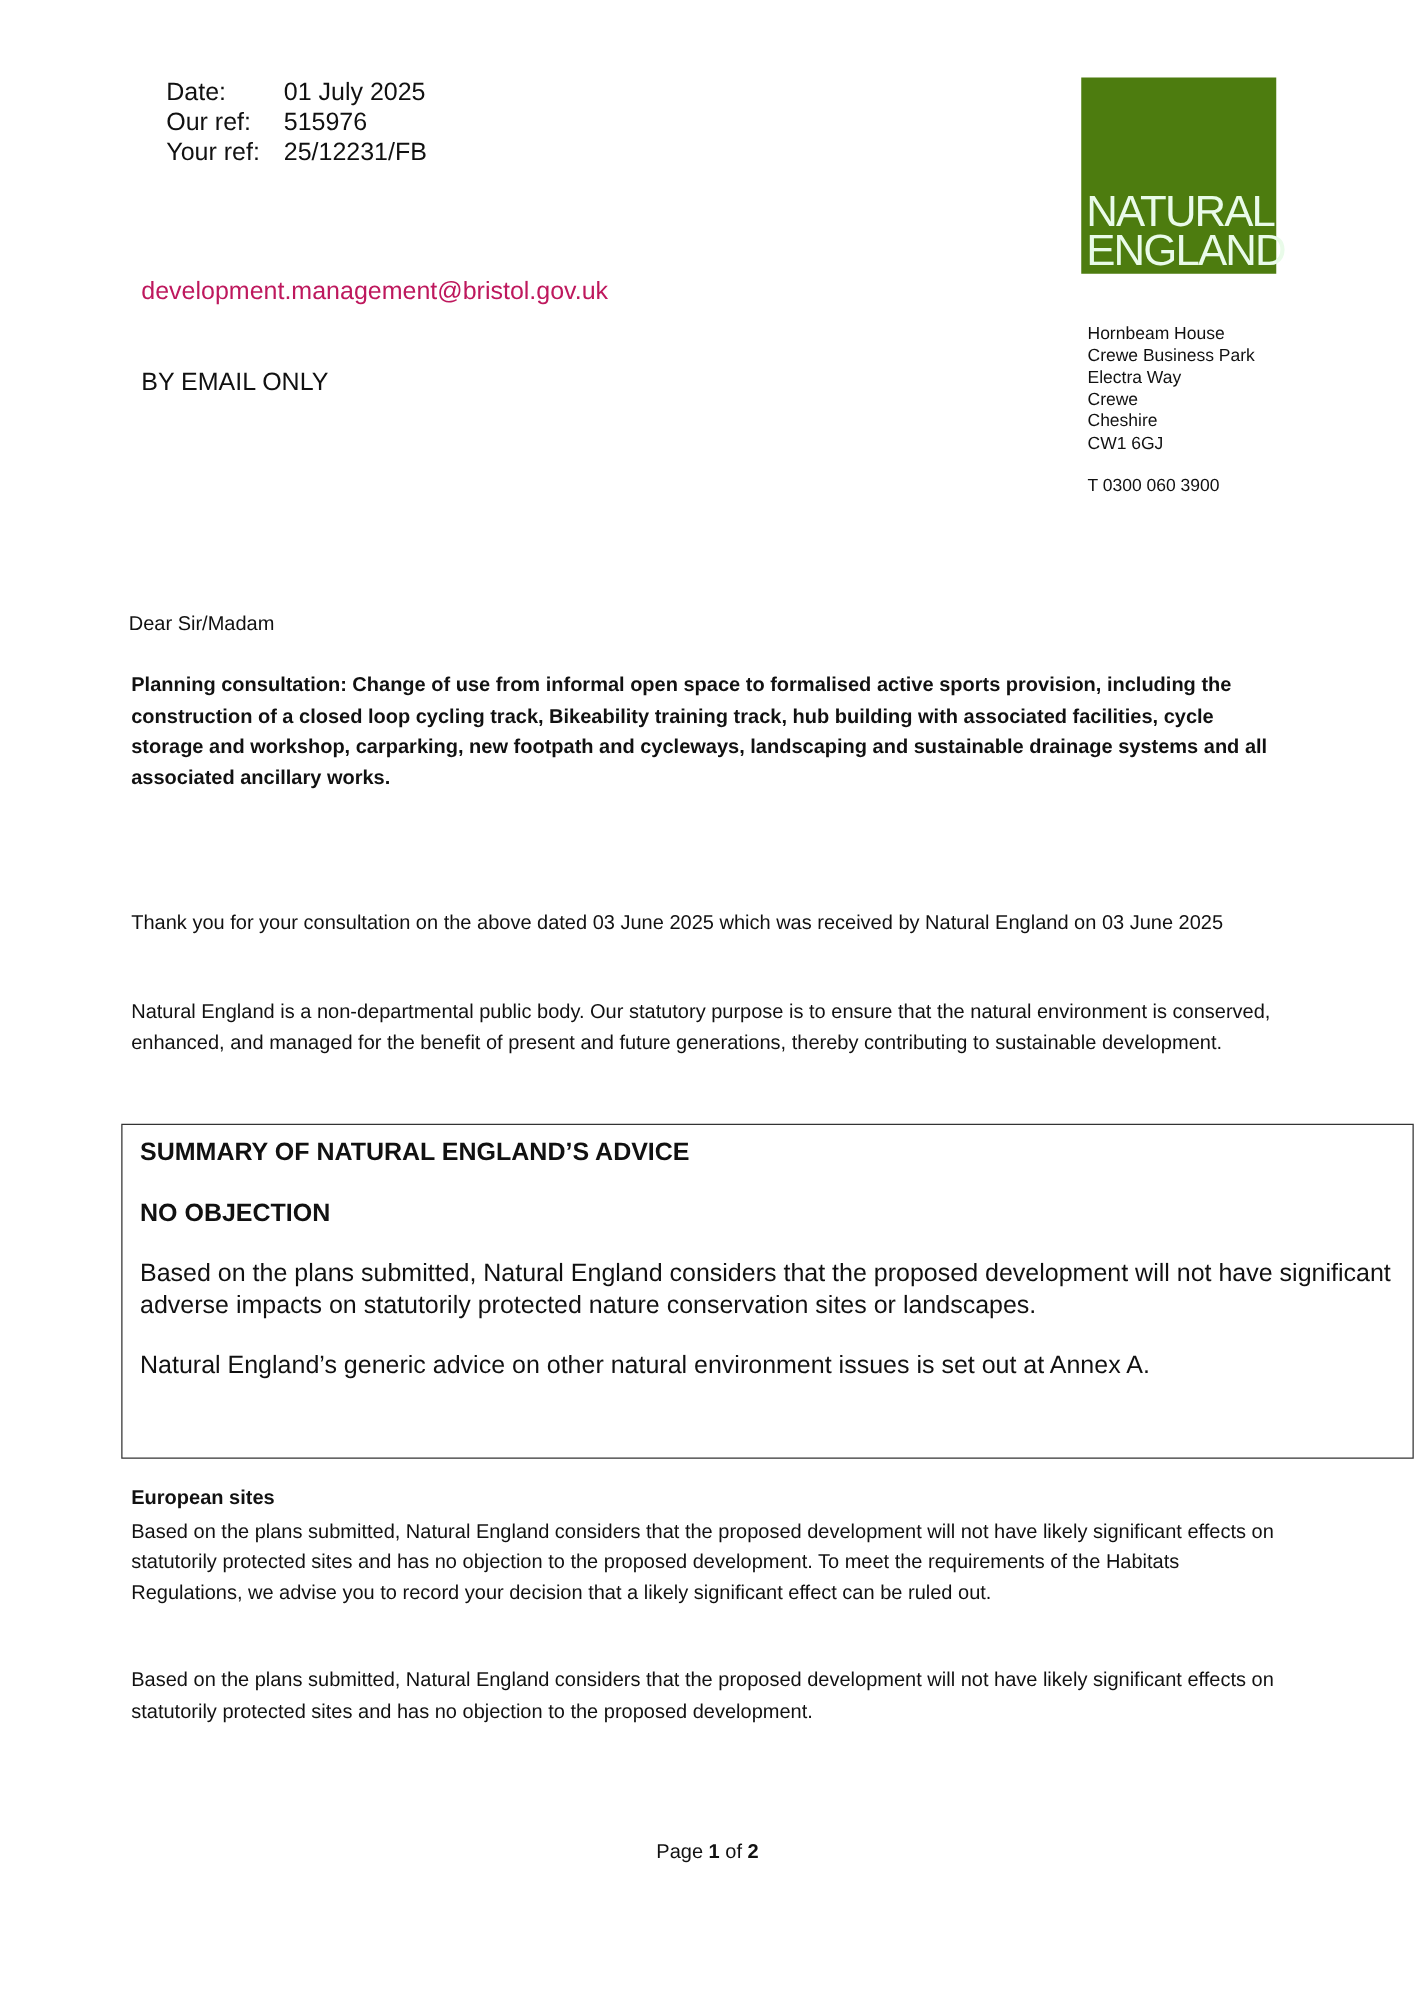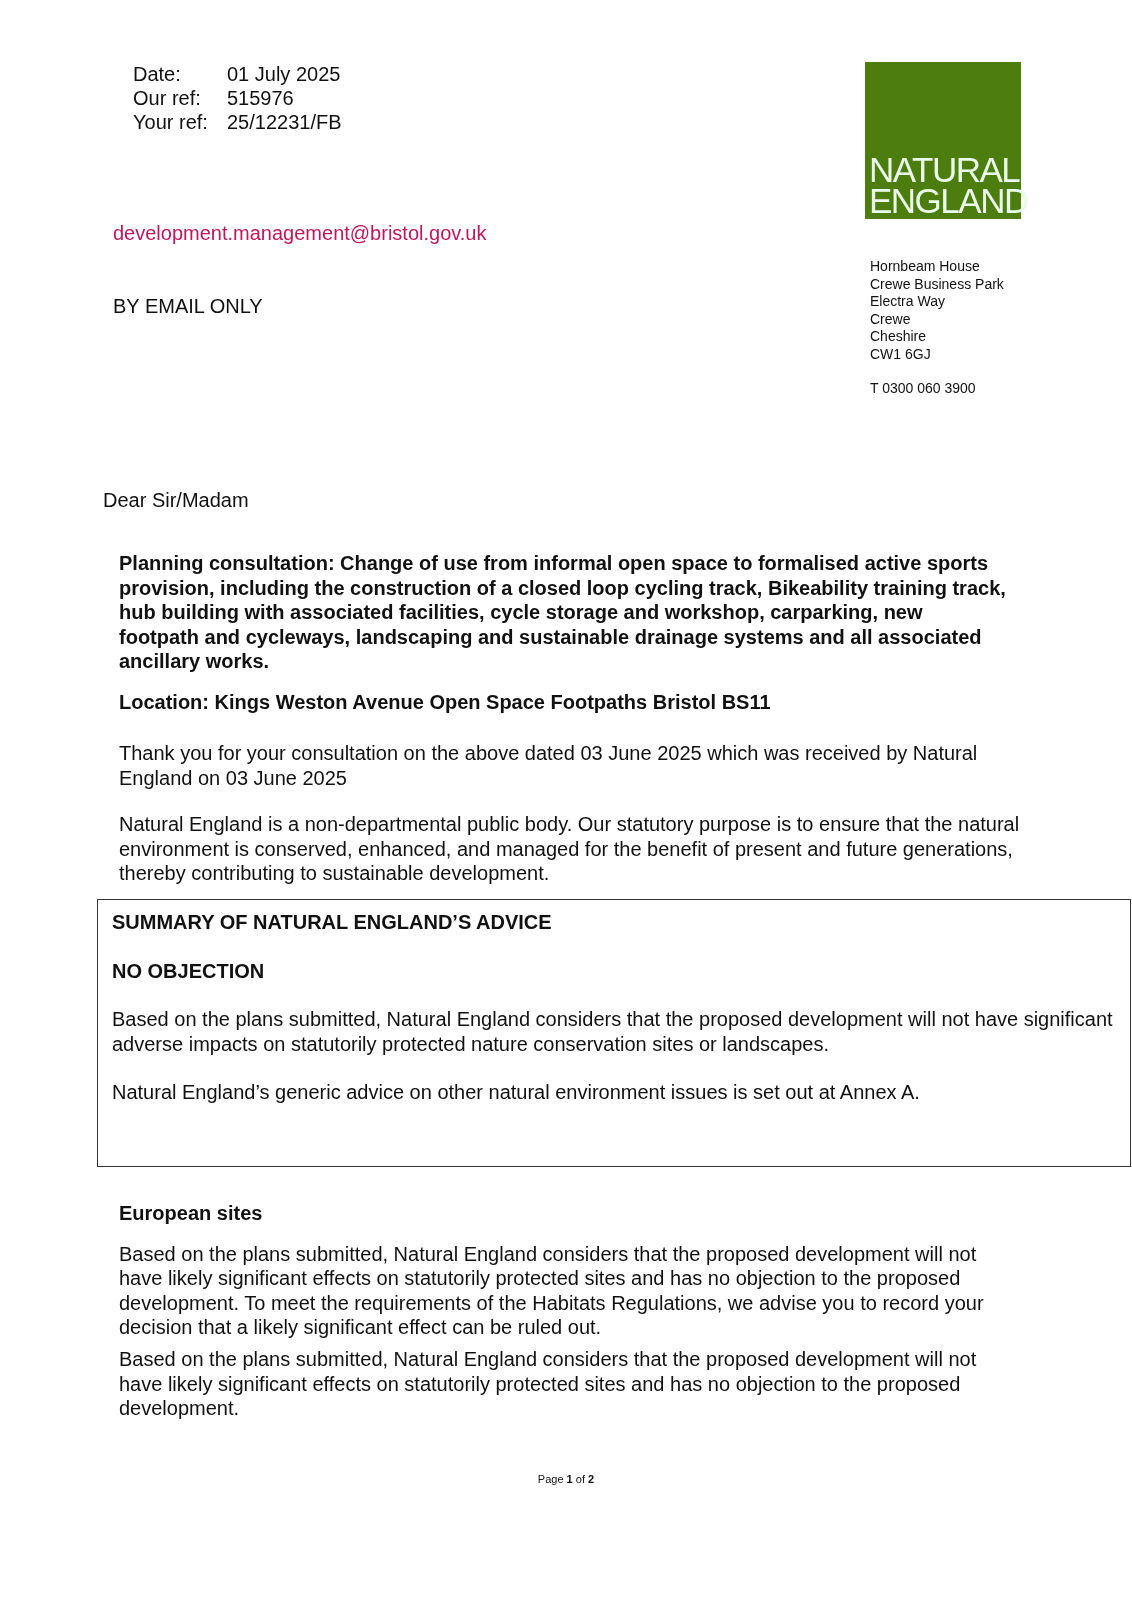--- a/index.html
+++ b/index.html
@@ -14,29 +14,29 @@
     .logo {
       left: 865px; top: 62px; width: 156px; height: 157px; background: #4d7c0f;
       color: #e9fbe9; font-size: 35px; line-height: 31px; letter-spacing: -1.5px;
       box-sizing: border-box; padding: 92px 0 0 4px; font-weight: normal;
     }
     .addr { left: 870px; top: 258px; font-size: 14px; line-height: 17.5px; }
     .addr .gap { height: 17px; }
     .recipient { left: 113px; top: 221px; font-size: 20px; line-height: 25px; }
     .recipient a { color: #be185d; }
     .byemail { left: 113px; top: 295px; font-size: 20px; font-weight: normal; }
-    .body { left: 103px; width: 920px; font-size: 20px; line-height: 24.5px; }
+    .body { left: 103px; width: 920px; font-size: 16px; line-height: 24.5px; }
     .bold { font-weight: bold; }
     .summary {
       left: 97px; top: 899px; width: 1034px; height: 268px; box-sizing: border-box;
       border: 1.5px solid #333; padding: 10px 14px; font-size: 20px; line-height: 24.5px;
     }
     .summary p { margin: 0 0 24px 0; }
-    .footer { left: 0; width: 1132px; top: 1473px; text-align: center; font-size: 11px; }
-    p { margin: 16px; }
+    .footer { left: 0; width: 1132px; top: 1473px; text-align: center; font-size: 16px; }
+    p { margin: 2px; }
   </style>
 </head>
 <body>
 
 <div class="abs refs">
   <div class="row">
     <span class="lbl">Date:</span>
     <span>01 July 2025</span>
   </div>
   <div class="row">
@@ -68,21 +68,20 @@
 <div class="abs recipient">
   <a>development.management@bristol.gov.uk</a>
 </div>
 
 <div class="abs byemail">BY EMAIL ONLY</div>
 
 <div class="abs body" style="top:488px;">Dear Sir/Madam</div>
 
 <div class="abs body bold" style="top:535px;">
   <p>Planning consultation: Change of use from informal open space to formalised active sports provision, including the construction of a closed loop cycling track, Bikeability training track, hub building with associated facilities, cycle storage and workshop, carparking, new footpath and cycleways, landscaping and sustainable drainage systems and all associated ancillary works.</p>
-  <p>Location: Kings Weston Avenue Open Space Footpaths Bristol BS11</p>
 </div>
 
 <p class="abs body" style="top:725px;">Thank you for your consultation on the above dated 03 June 2025 which was received by Natural England on 03 June 2025</p>
 <p class="abs body" style="top:796px;">Natural England is a non-departmental public body. Our statutory purpose is to ensure that the natural environment is conserved, enhanced, and managed for the benefit of present and future generations, thereby contributing to sustainable development.</p>
 
 <div class="abs summary">
   <p class="bold">SUMMARY OF NATURAL ENGLAND’S ADVICE</p>
   <p class="bold">NO OBJECTION</p>
   <p>Based on the plans submitted, Natural England considers that the proposed development will not have significant adverse impacts on statutorily protected nature conservation sites or landscapes.</p>
   <p>Natural England’s generic advice on other natural environment issues is set out at Annex A.</p>

